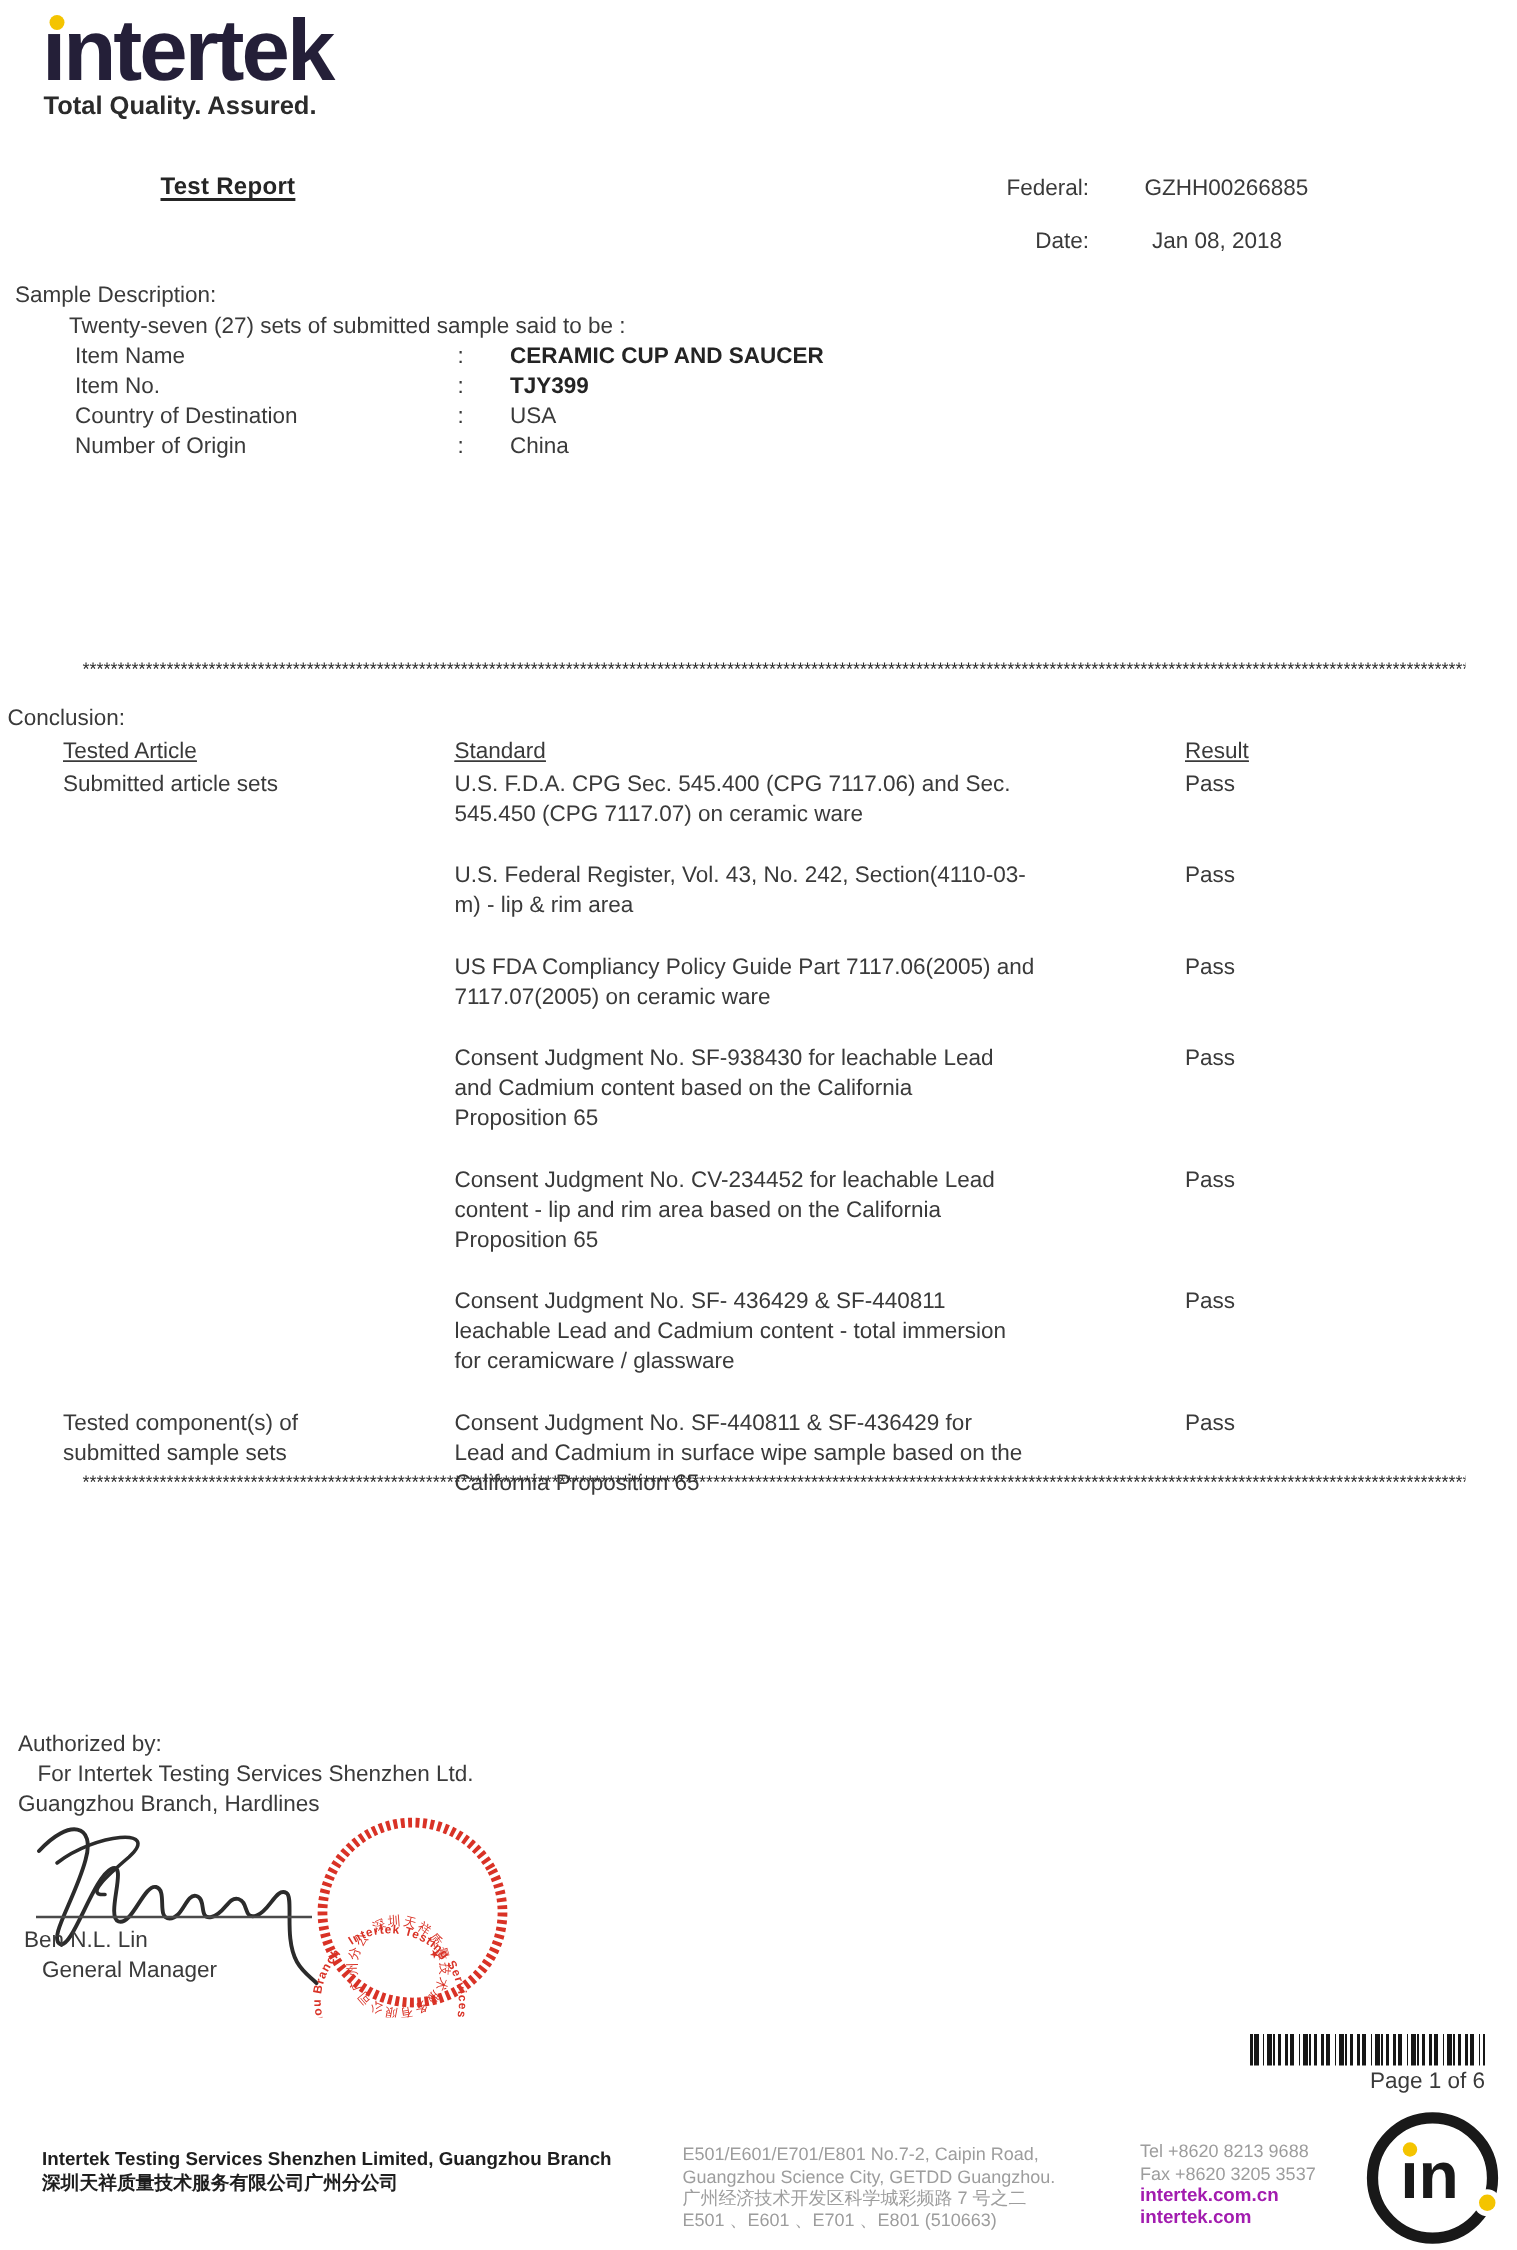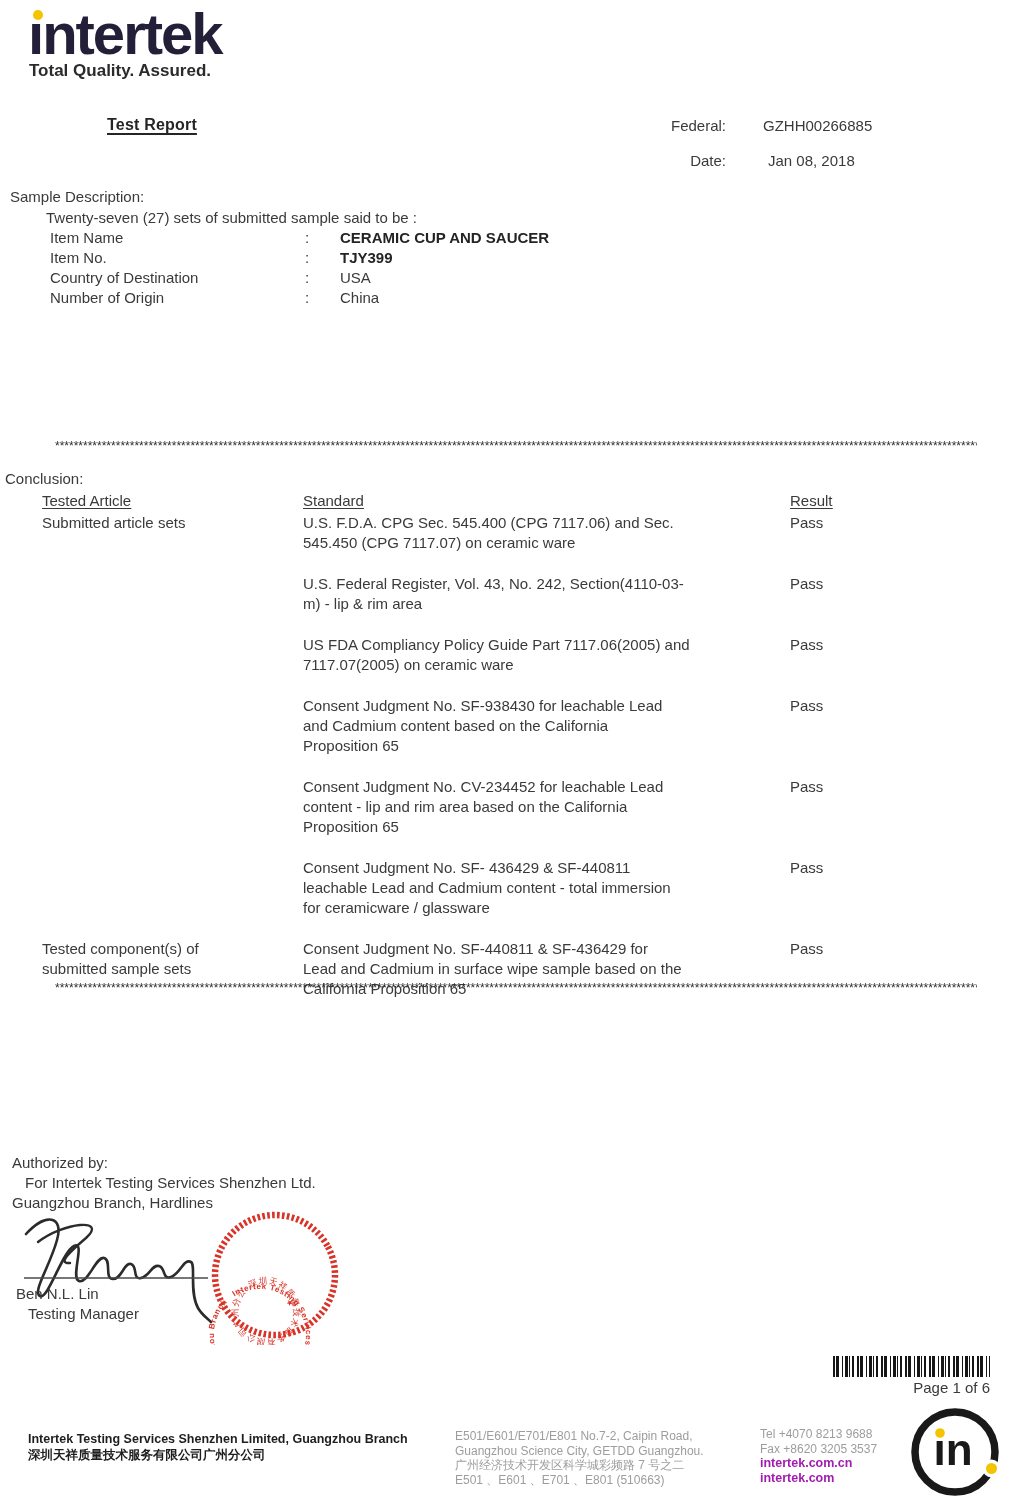--- a/index.html
+++ b/index.html
@@ -180,39 +180,39 @@
         <textPath href="#ringEn">Intertek Testing Services Shenzhen Limited, Guangzhou Branch</textPath>
       </text>
       <text font-size="8.5" fill="#d93226" letter-spacing="1">
         <textPath href="#ringCn">深圳天祥质量技术服务有限公司广州分公司</textPath>
       </text>
       <text x="70" y="104" font-size="8" fill="#d93226" text-anchor="middle">★</text>
     </g>
   </svg>
 
   <div class="abs signer" style="left:16px; top:1284px;">Ben N.L. Lin</div>
-  <div class="abs signer" style="left:28px; top:1304px;">Testing Manager</div>
+  <div class="abs signer" style="left:28px; top:1304px;">General Manager</div>
 
   <div class="abs barcode" style="left:833px; top:1356px;"></div>
   <div class="abs page-num" style="left:830px; top:1379px;">Page 1 of 6</div>
 
   <div class="abs foot-black" style="left:28px; top:1431px; width:420px;">
     <div>Intertek Testing Services Shenzhen Limited, Guangzhou Branch</div>
     <div>深圳天祥质量技术服务有限公司广州分公司</div>
   </div>
 
   <div class="abs foot-gray" style="left:455px; top:1429px; width:300px;">
     <div>E501/E601/E701/E801 No.7-2, Caipin Road,</div>
     <div>Guangzhou Science City, GETDD Guangzhou.</div>
     <div>广州经济技术开发区科学城彩频路 7 号之二</div>
     <div>E501 、E601 、E701 、E801 (510663)</div>
   </div>
 
   <div class="abs" style="left:760px; top:1427px; width:150px;">
-    <div class="foot-gray">Tel +4070 8213 9688</div>
+    <div class="foot-gray">Tel +8620 8213 9688</div>
     <div class="foot-gray">Fax +8620 3205 3537</div>
     <div class="foot-web">intertek.com.cn</div>
     <div class="foot-web">intertek.com</div>
   </div>
 
   <svg class="abs" style="left:903px; top:1404px;" width="104" height="96" viewBox="0 0 104 96">
     <circle cx="52" cy="48" r="40" fill="none" stroke="#191919" stroke-width="7.5"></circle>
     <circle cx="88.5" cy="64.5" r="9" fill="#ffffff"></circle>
     <circle cx="88.5" cy="64.5" r="5.5" fill="#f4c400"></circle>
     <text x="50" y="61" text-anchor="middle" font-size="44" font-weight="bold" fill="#191919">ın</text>

